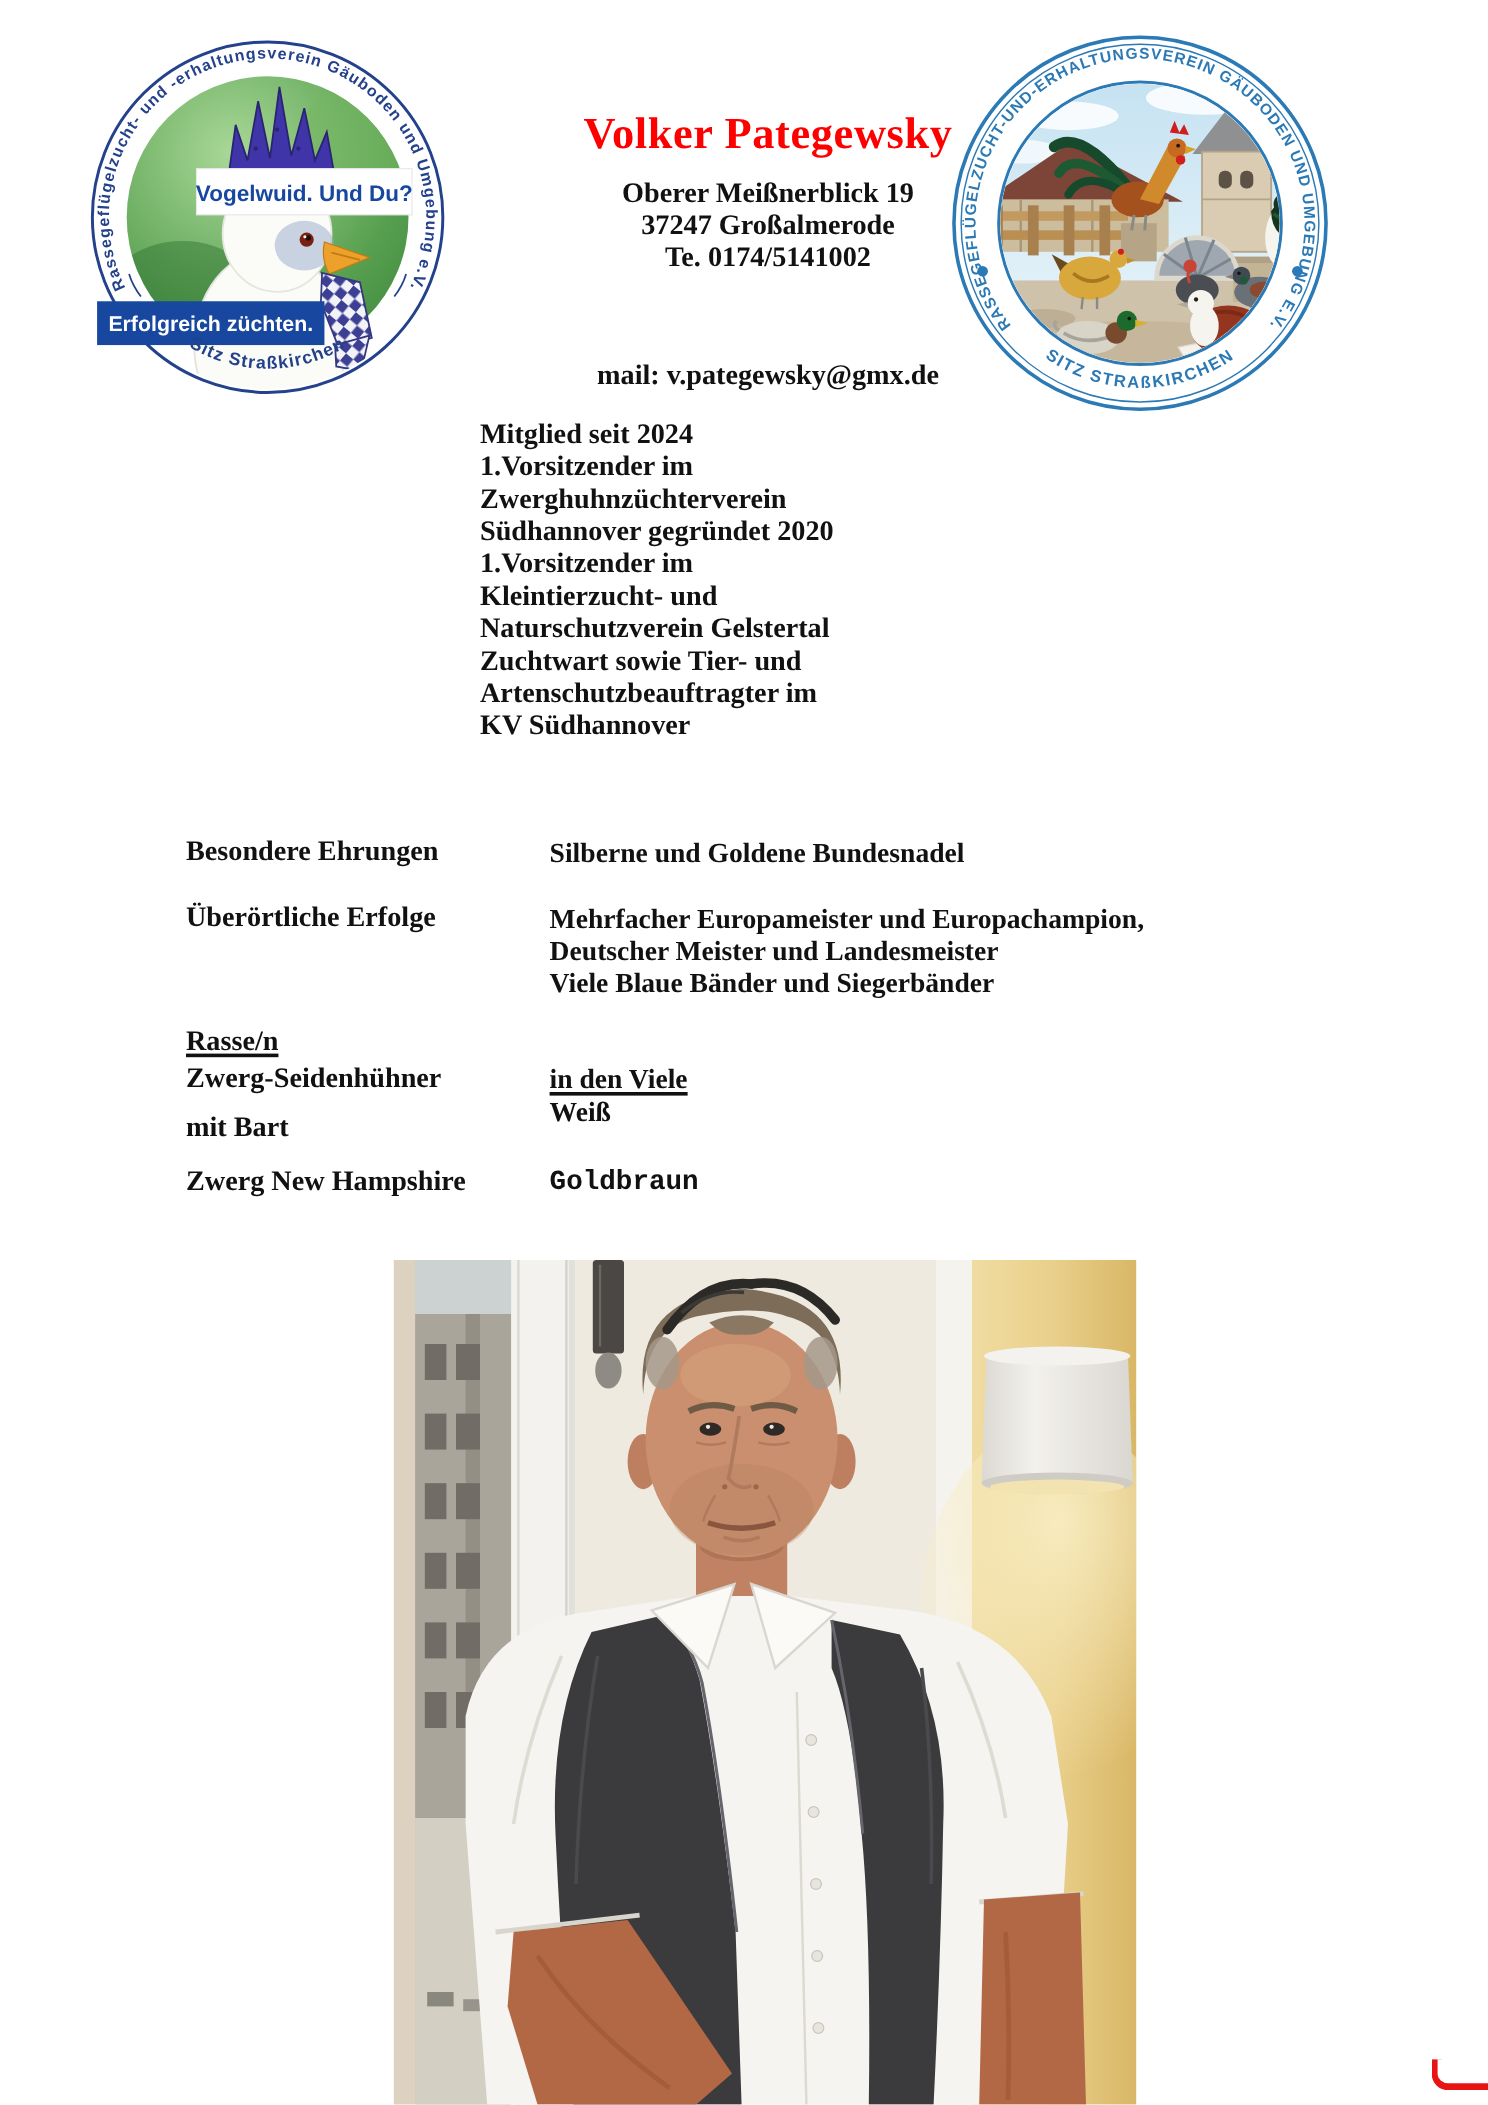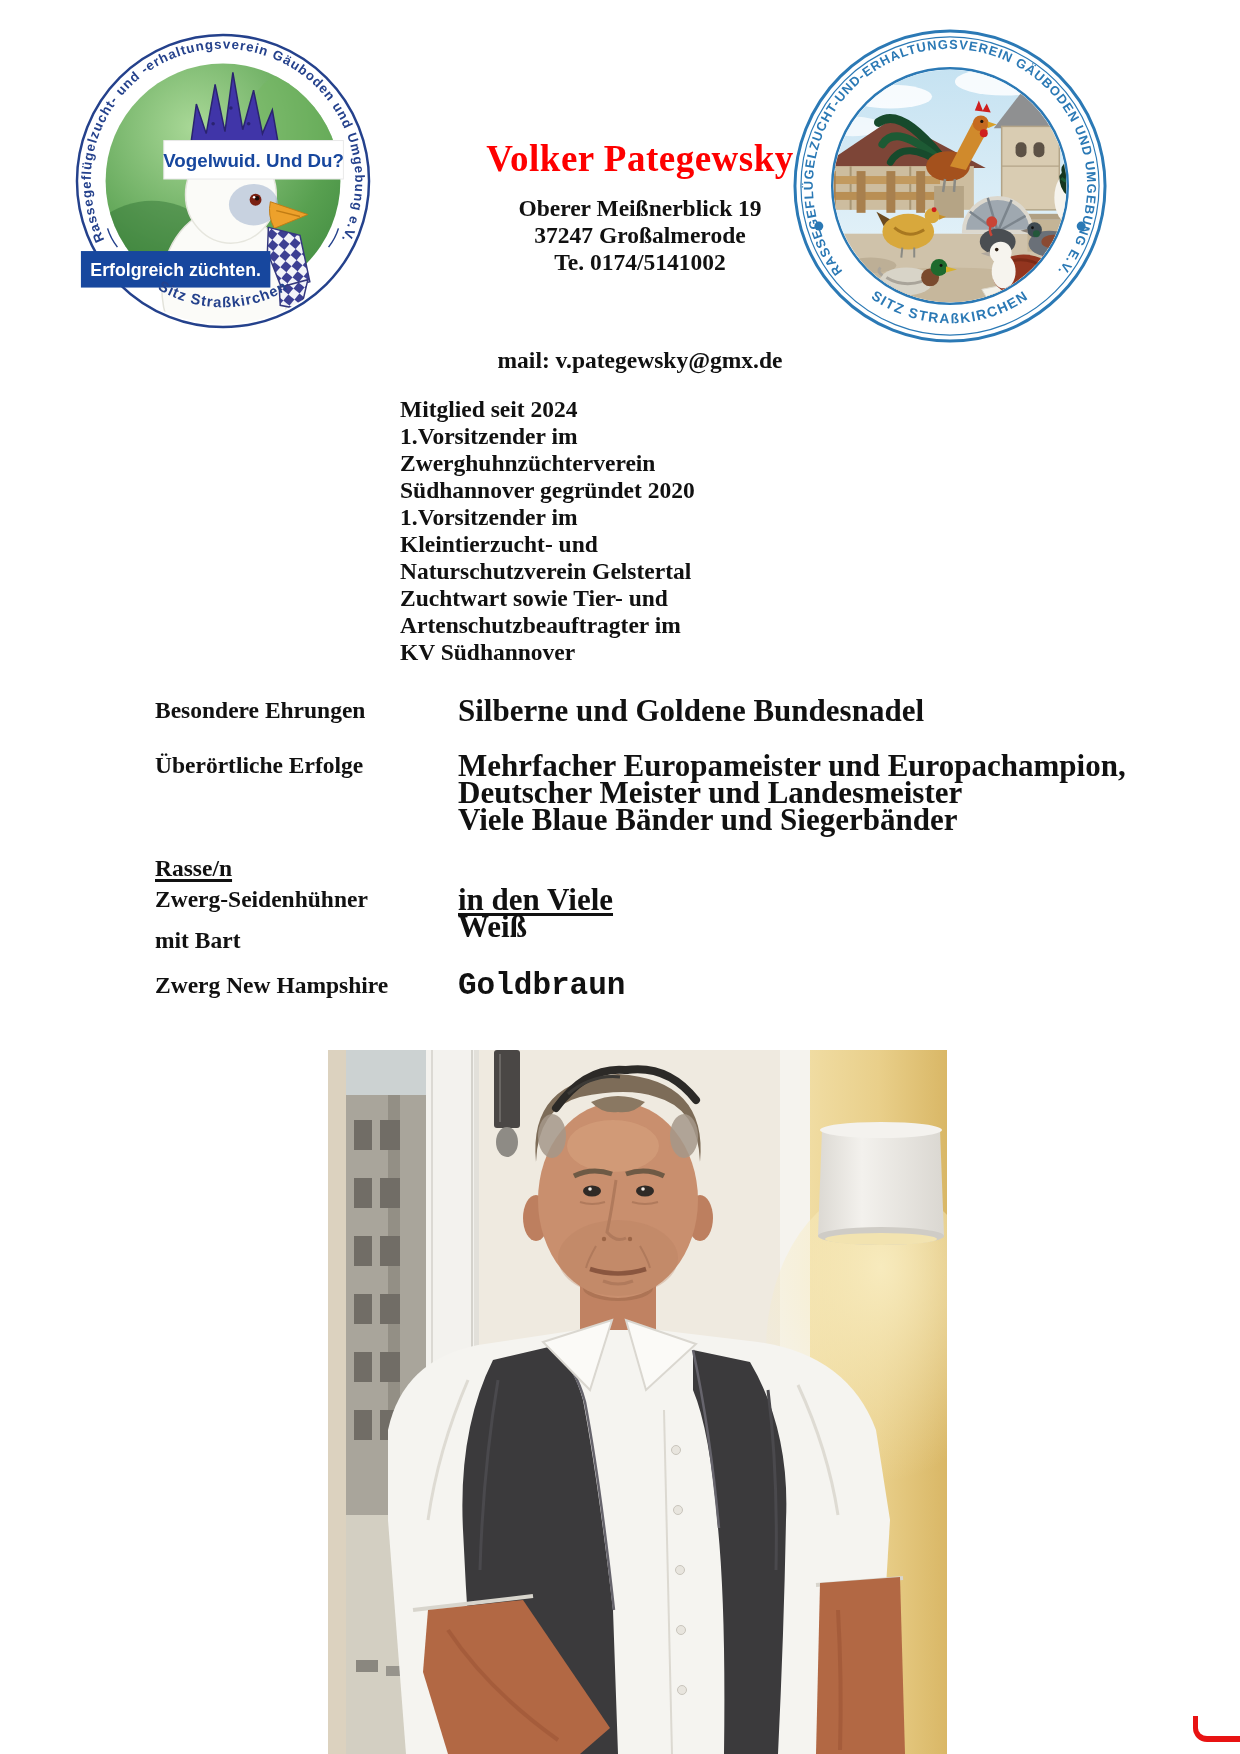--- a/index.html
+++ b/index.html
@@ -1,24 +1,24 @@
 <!DOCTYPE html>
 <html><head>
 <meta charset="utf-8">
 <style>
   html,body{margin:0;padding:0;background:#ffffff;}
   .page{position:relative;width:1240px;height:1754px;background:#ffffff;overflow:hidden;
         font-family:"Liberation Serif","DejaVu Serif",serif;font-weight:bold;color:#111;}
-  .abs{position:absolute;margin-top:47px;}
+  .abs{position:absolute;}
   .title{left:420px;top:90px;width:440px;text-align:center;font-size:37px;color:#fe0000;letter-spacing:.5px;}
   .address{left:420px;top:148px;width:440px;text-align:center;font-size:23.5px;line-height:27px;}
   .email{left:420px;top:300px;width:440px;text-align:center;font-size:23.5px;}
   .membership{left:400px;top:349px;width:480px;text-align:left;font-size:23.5px;line-height:27px;}
   .lbl{position:absolute;left:155px;font-size:23.5px;white-space:nowrap;}
-  .val{position:absolute;left:458px;font-size:31px;white-space:nowrap;line-height:27px;}
+  .val{position:absolute;left:458px;font-size:23px;white-space:nowrap;line-height:27px;}
   .und{text-decoration:underline;text-decoration-thickness:2.5px;text-underline-offset:3px;}
   .logo-left{position:absolute;left:75px;top:33px;width:296px;height:296px;}
   .logo-right{position:absolute;left:791px;top:27px;width:318px;height:318px;}
   .photo{position:absolute;left:328px;top:1050px;width:619px;height:704px;}
   .corner-mark{position:absolute;left:1193px;top:1716px;width:47px;height:20px;
     border-left:5px solid #e81313;border-bottom:6px solid #e81313;border-bottom-left-radius:14px;}
   .ring-txt{font-family:"Liberation Sans","DejaVu Sans",sans-serif;}
 </style>
 </head>
 <body>

